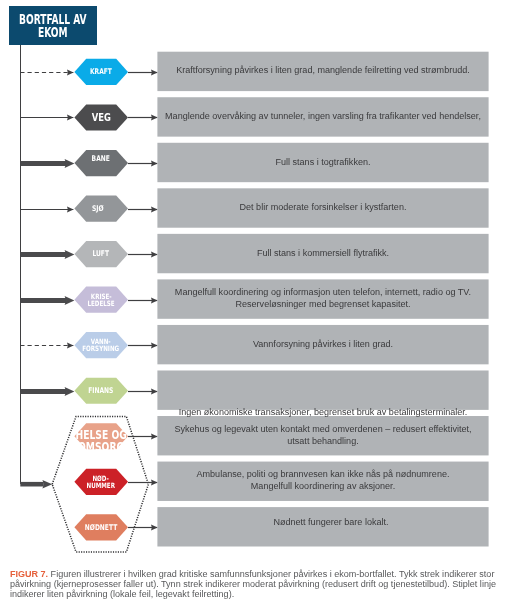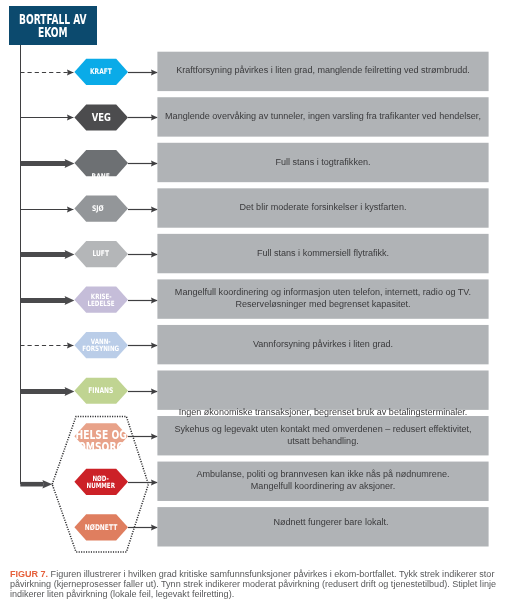--- a/index.html
+++ b/index.html
@@ -142,21 +142,21 @@
       </div>
     </div>
     <div class="hexlabel" style="left: 85.2px; top: 104.59px; width: 32px; height: 26.2px; color: rgb(255, 255, 255); font-size: 11px;">
       <span>VEG</span>
     </div>
     <div class="descbox" style="left: 157.4px; top: 97.24px; width: 331.2px; height: 39.4px; color: rgb(58, 58, 60);">
       <div class="descinner">
         <div>Manglende overvåking av tunneler, ingen varsling fra trafikanter ved hendelser,</div>
       </div>
     </div>
-    <div class="hexlabel" style="left: 85.2px; top: 164px; width: 32px; height: 26.2px; color: rgb(255, 255, 255); font-size: 7.8px;">
+    <div class="hexlabel" style="left: 85.2px; top: 146px; width: 32px; height: 26.2px; color: rgb(255, 255, 255); font-size: 7.8px;">
       <span>BANE</span>
     </div>
     <div class="descbox" style="left: 157.4px; top: 142.78px; width: 331.2px; height: 39.4px; color: rgb(58, 58, 60);">
       <div class="descinner">
         <div>Full stans i togtrafikken.</div>
       </div>
     </div>
     <div class="hexlabel" style="left: 82px; top: 195.67px; width: 32px; height: 26.2px; color: rgb(255, 255, 255); font-size: 7.8px;">
       <span>SJØ</span>
     </div>

